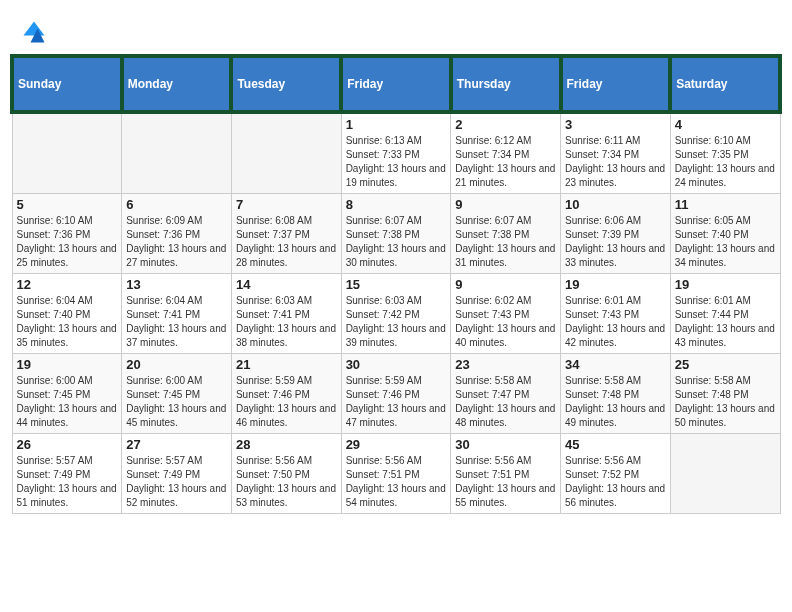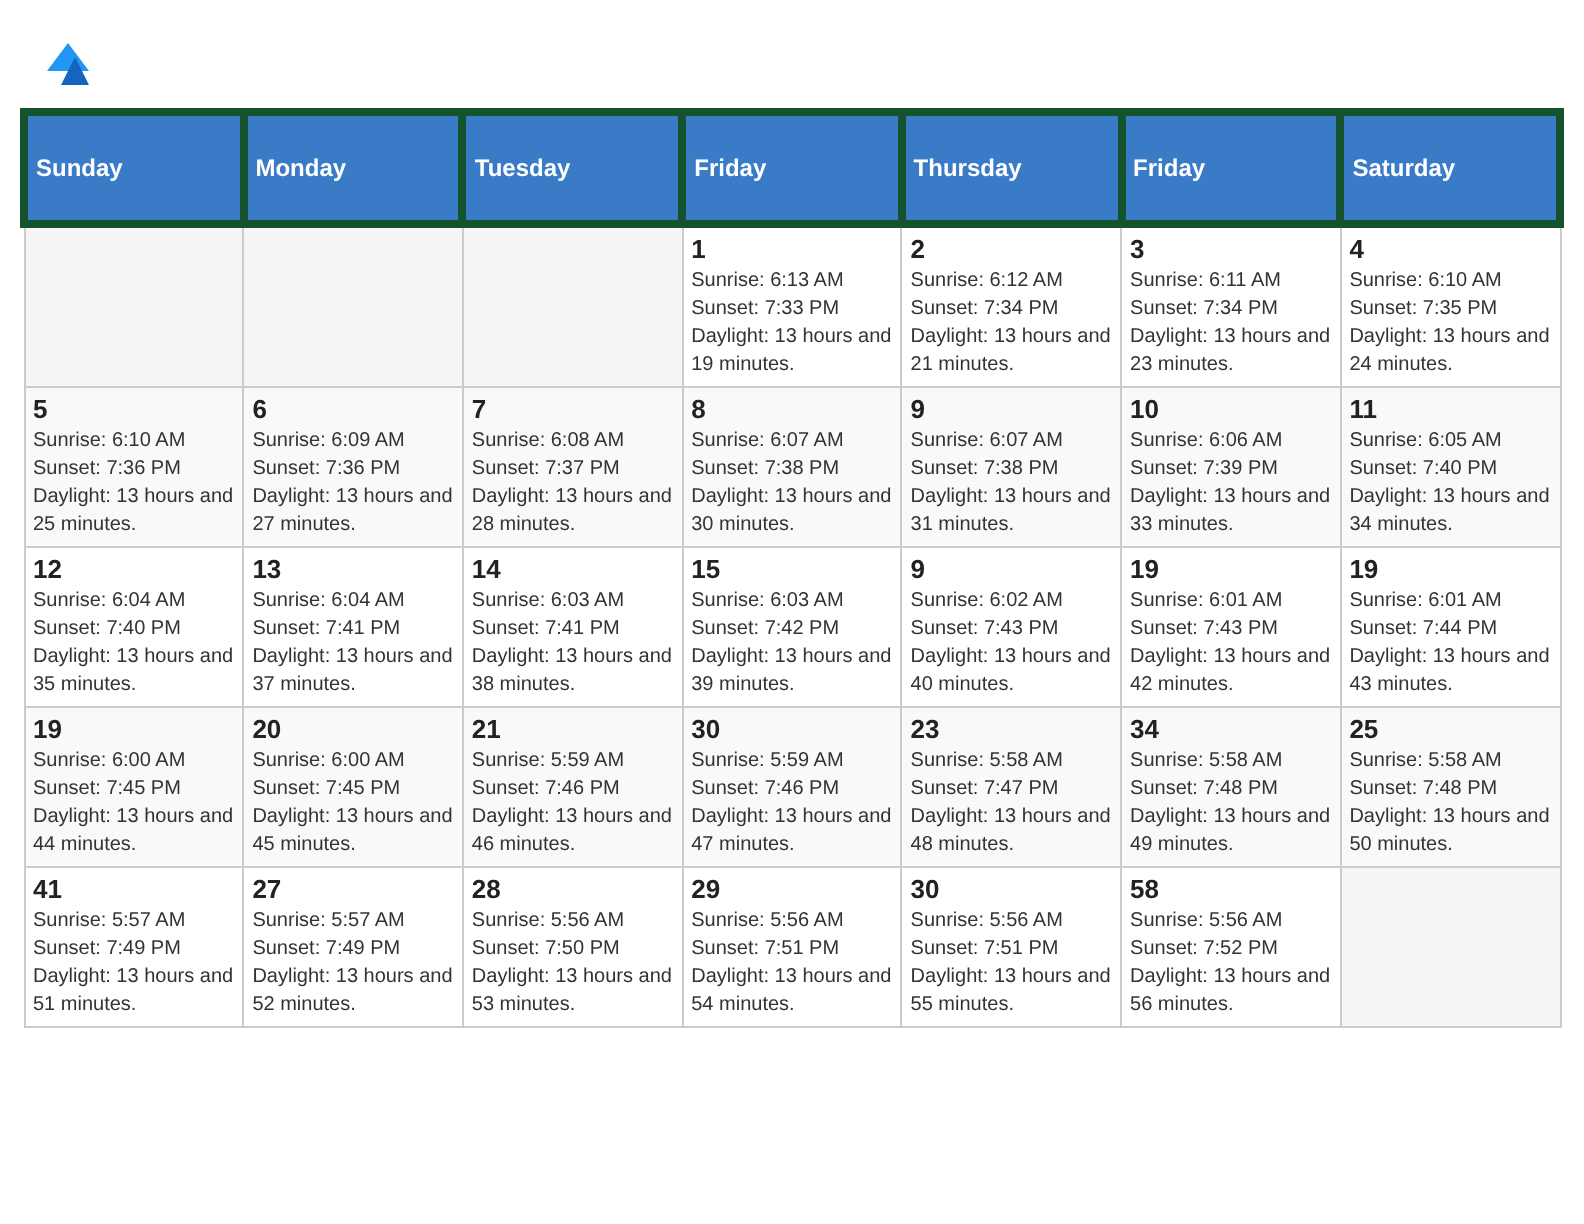--- a/index.html
+++ b/index.html
@@ -224,39 +224,39 @@
           <div class="day-number">34</div>
           <div class="day-info">Sunrise: 5:58 AM<br>Sunset: 7:48 PM<br>Daylight: 13 hours and 49 minutes.</div>
         </td>
         <td>
           <div class="day-number">25</div>
           <div class="day-info">Sunrise: 5:58 AM<br>Sunset: 7:48 PM<br>Daylight: 13 hours and 50 minutes.</div>
         </td>
       </tr>
       <tr>
         <td>
-          <div class="day-number">41</div>
+          <div class="day-number">26</div>
           <div class="day-info">Sunrise: 5:57 AM<br>Sunset: 7:49 PM<br>Daylight: 13 hours and 51 minutes.</div>
         </td>
         <td>
           <div class="day-number">27</div>
           <div class="day-info">Sunrise: 5:57 AM<br>Sunset: 7:49 PM<br>Daylight: 13 hours and 52 minutes.</div>
         </td>
         <td>
           <div class="day-number">28</div>
           <div class="day-info">Sunrise: 5:56 AM<br>Sunset: 7:50 PM<br>Daylight: 13 hours and 53 minutes.</div>
         </td>
         <td>
           <div class="day-number">29</div>
           <div class="day-info">Sunrise: 5:56 AM<br>Sunset: 7:51 PM<br>Daylight: 13 hours and 54 minutes.</div>
         </td>
         <td>
           <div class="day-number">30</div>
           <div class="day-info">Sunrise: 5:56 AM<br>Sunset: 7:51 PM<br>Daylight: 13 hours and 55 minutes.</div>
         </td>
         <td>
-          <div class="day-number">58</div>
+          <div class="day-number">45</div>
           <div class="day-info">Sunrise: 5:56 AM<br>Sunset: 7:52 PM<br>Daylight: 13 hours and 56 minutes.</div>
         </td>
         <td class="empty"></td>
       </tr>
     </tbody>
 </table>
 
 </body></html>

